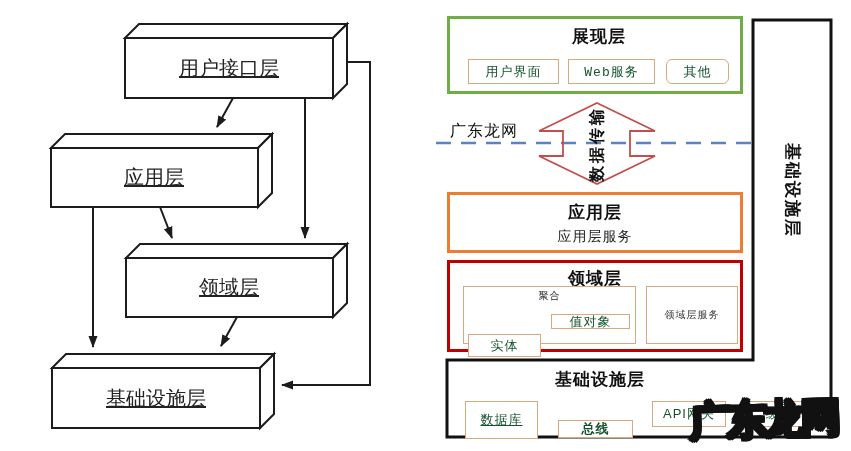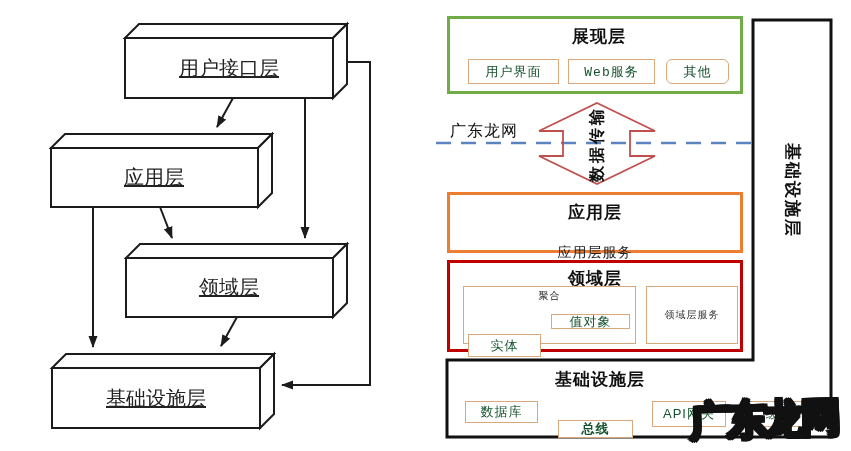--- a/index.html
+++ b/index.html
@@ -12,21 +12,21 @@
   
   .layer-box { position:absolute; background:transparent; z-index:1; }
   .layer-box .layer-title {
     text-align:center; font-weight:bold; font-size:17px; color:#111;
     padding-top:6px; letter-spacing:1px;
   }
   #presentation-box { left:447px; top:16px; width:296px; height:78px; border:3px solid #70ad47;padding-left:8px; }
   #application-box  { left:447px; top:192px; width:296px; height:61px; border:3px solid #ed7d31; }
   #domain-box       { left:447px; top:260px; width:296px; height:92px; border:3px solid #c00000; }
   #application-box .layer-sub {
-    text-align:center; font-size:14px; color:#222; margin-top:20px; letter-spacing:1px;
+    text-align:center; font-size:14px; color:#222; margin-top:4px; letter-spacing:1px;
   }
 
   .chip {
     position:absolute; border:1.5px solid #d9a87c; background:#fff; color:#14532d;
     font-size:13px; display:flex; align-items:center; justify-content:center;
     letter-spacing:1px; z-index:2;
   }
 
   #aggregate-box {
     position:absolute; left:13px; top:23px; width:173px; height:58px;
@@ -150,21 +150,21 @@
     <div class="layer-title" style="padding-top:4px;">领域层</div>
     <div id="aggregate-box">
       <div class="agg-title">聚合</div>
       <div class="chip" style="left:4px;top:27px;width:73px;height:23px;margin-top:20px;">实体</div>
       <div class="chip" style="left:87px;top:27px;width:79px;height:15px;">值对象</div>
     </div>
     <div id="domain-service-chip">领域层服务</div>
   </div>
 
   <div id="infra-title">基础设施层</div>
-  <div class="chip" style="left:465px;top:401px;width:73px;height:22px;">数据库</div>
+  <div class="chip" style="left:465px;top:401px;width:73px;height:38px;text-decoration:underline;">数据库</div>
   <div class="chip" style="left:558px;top:420px;width:75px;height:18px;font-weight:bold;">总线</div>
   <div class="chip" style="left:652px;top:401px;width:74px;height:26px;">API网关</div>
   <div class="chip" style="left:743px;top:401px;width:73px;height:26px;">缓存</div>
 
   <div id="infra-sidebar-label">
     <span>基础设施层</span>
   </div>
 
   <div id="watermark">广东龙网</div>
 

